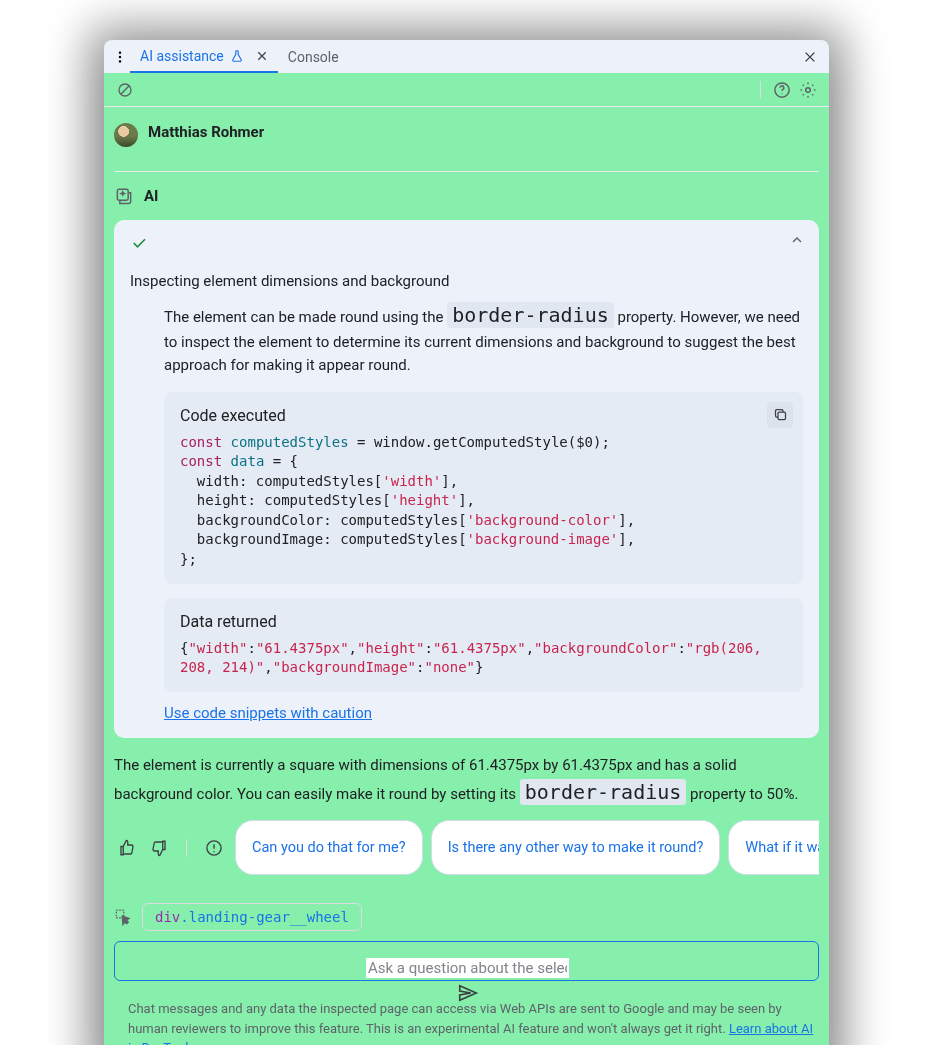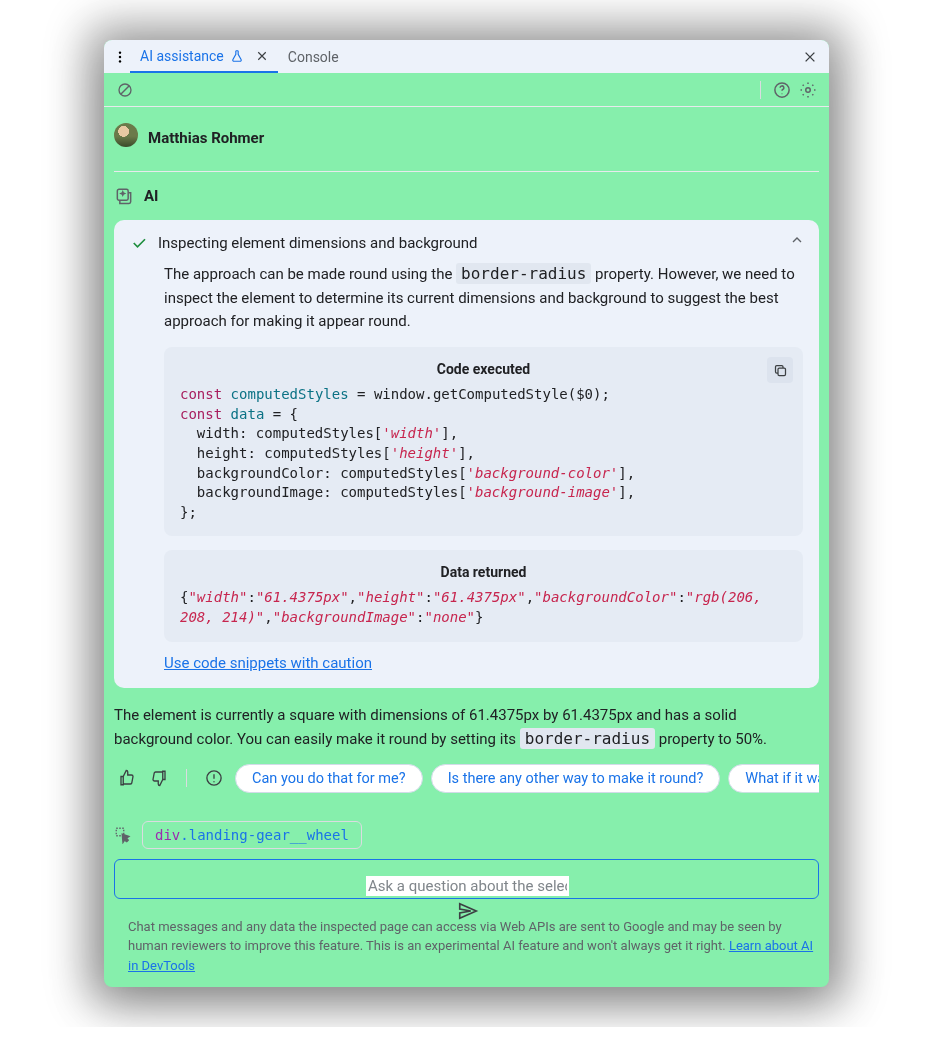--- a/index.html
+++ b/index.html
@@ -57,80 +57,80 @@
     height: 34px;
     padding: 0 8px;
     border-bottom: 1px solid #e8eaed;
   }
   .toolbar .spacer { flex:1; }
   .toolbar .divider { width:1px; height:18px; background:#dadce0; margin:0 8px;}
   .icon-btn { display:inline-flex; align-items:center; justify-content:center; width:26px; height:26px; color:#5f6368; cursor:pointer; border-radius:4px;}
   
   .content { padding: 16px 10px 8px 10px; }
   .user-block { border-bottom: 1px solid #e8eaed; padding-bottom: 14px; margin-bottom: 14px;}
-  .user-header { display:flex; align-items:flex-end; gap:10px; margin-bottom:10px;}
+  .user-header { display:flex; align-items:flex-start; gap:10px; margin-bottom:10px;}
   .avatar {
     width:24px; height:24px; border-radius:50%;
     background: radial-gradient(circle at 40% 35%, #e8c9a3 0 25%, transparent 26%),
                 linear-gradient(180deg,#6b7a4a 55%, #3a4a2a 100%);
     display:inline-block;
   }
   .user-name { font-weight: 700; font-size: 15px; }
   .user-msg { font-size: 15px; color:#202124;}
   .ai-header { display:flex; align-items:center; gap:10px; margin-bottom:14px;}
   .ai-label { font-weight:700; font-size:15px;}
   .ai-box {
     background: #edf2fa;
     border-radius: 10px;
     padding: 14px 16px 16px 16px;
     position: relative;
   }
-  .ai-title-row { display:flex; align-items:flex-end; gap:10px;}
+  .ai-title-row { display:flex; align-items:flex-start; gap:20px;flex-direction:column;}
   .ai-title { font-weight:400; font-size:15px; color:#202124;}
   .chevron { position:absolute; right:14px; top:12px; color:#5f6368; cursor:pointer;}
   .ai-desc { margin-top:10px; padding-left:34px; font-size:15px; line-height:1.55; color:#202124;}
   code.inline {
     font-family: ui-monospace, SFMono-Regular, "SF Mono", Menlo, Consolas, monospace;
     background: #e1e7f0;
     padding: 1px 5px;
     border-radius: 3px;
-    font-size: 16px;
+    font-size: 20px;
   }
   .code-card {
     background: #e5ebf4;
     border-radius: 8px;
     padding: 14px 16px;
     margin-top: 14px;
     margin-left: 34px;
     position: relative;
   }
-  .code-card-title { font-weight:700; font-size:14px; margin-bottom:8px;text-align:center;}
+  .code-card-title { font-weight:400; font-size:16px; margin-bottom:8px;}
   .copy-btn { position:absolute; right:10px; top:10px; width:26px; height:26px; display:flex; align-items:center; justify-content:center; background:#dce3ee; border-radius:4px; cursor:pointer; color:#3c4043;}
   pre.code {
     margin:0;
     font-family: ui-monospace, SFMono-Regular, "SF Mono", Menlo, Consolas, monospace;
     font-size: 14px;
     line-height: 1.4;
     white-space: pre;
     overflow-x: auto;
     color: #202124;
   }
   .kw { color: #a71d5d; }
   .var { color: #0b7285; }
-  .str { color: #c7254e; font-style: italic; }
+  .str { color: #c7254e; }
   .caution { margin-top:12px; margin-left:34px;}
   .caution a { color:#1a73e8; text-decoration: underline; font-size:15px;}
   .summary { font-size:15px; line-height:1.55; margin-top:16px; color:#202124;}
   .actions-row { display:flex; align-items:center; gap:8px; margin-top:12px; overflow:hidden; white-space:nowrap;}
   .feedback { display:flex; align-items:center; gap:6px; color:#3c4043;}
   .fb-divider { width:1px; height:18px; background:#dadce0; margin:0 8px;}
   .chip {
     border:1px solid #d2dbe8;
     border-radius: 18px;
-    padding: 5px 16px;
+    padding: 18px 16px;
     font-size: 14.5px;
     color:#1a73e8;
     cursor:pointer;
     background:#fff;
     white-space:nowrap;
     flex-shrink: 0;
   }
   .chip:last-child { clip-path: inset(0 30px 0 0); }
   .context-row { display:flex; align-items:center; gap:10px; margin-top:28px;}
   .sel-pill {
@@ -256,21 +256,21 @@
         </span>
         <span class="ai-title">Inspecting element dimensions and background</span>
       </div>
       <div class="chevron">
         <svg width="16" height="16" viewBox="0 0 24 24" fill="none" stroke="#5f6368" stroke-width="2">
             <path d="M6 15l6-6 6 6"></path>
           </svg>
       </div>
 
       <div class="ai-desc">
-        <span>The approach can be made round using the </span><code class="inline">border-radius</code><span> property. However, we need to inspect the element to determine its current dimensions and background to suggest the best approach for making it appear round.</span>
+        <span>The element can be made round using the </span><code class="inline">border-radius</code><span> property. However, we need to inspect the element to determine its current dimensions and background to suggest the best approach for making it appear round.</span>
       </div>
 
       <div class="code-card">
         <div class="copy-btn">
           <svg width="15" height="15" viewBox="0 0 24 24" fill="none" stroke="#3c4043" stroke-width="2">
               <rect x="8" y="8" width="12" height="12" rx="2"></rect>
               <path d="M16 8V6a2 2 0 0 0-2-2H6a2 2 0 0 0-2 2v8a2 2 0 0 0 2 2h2"></path>
             </svg>
         </div>
         <div class="code-card-title">Code executed</div>

